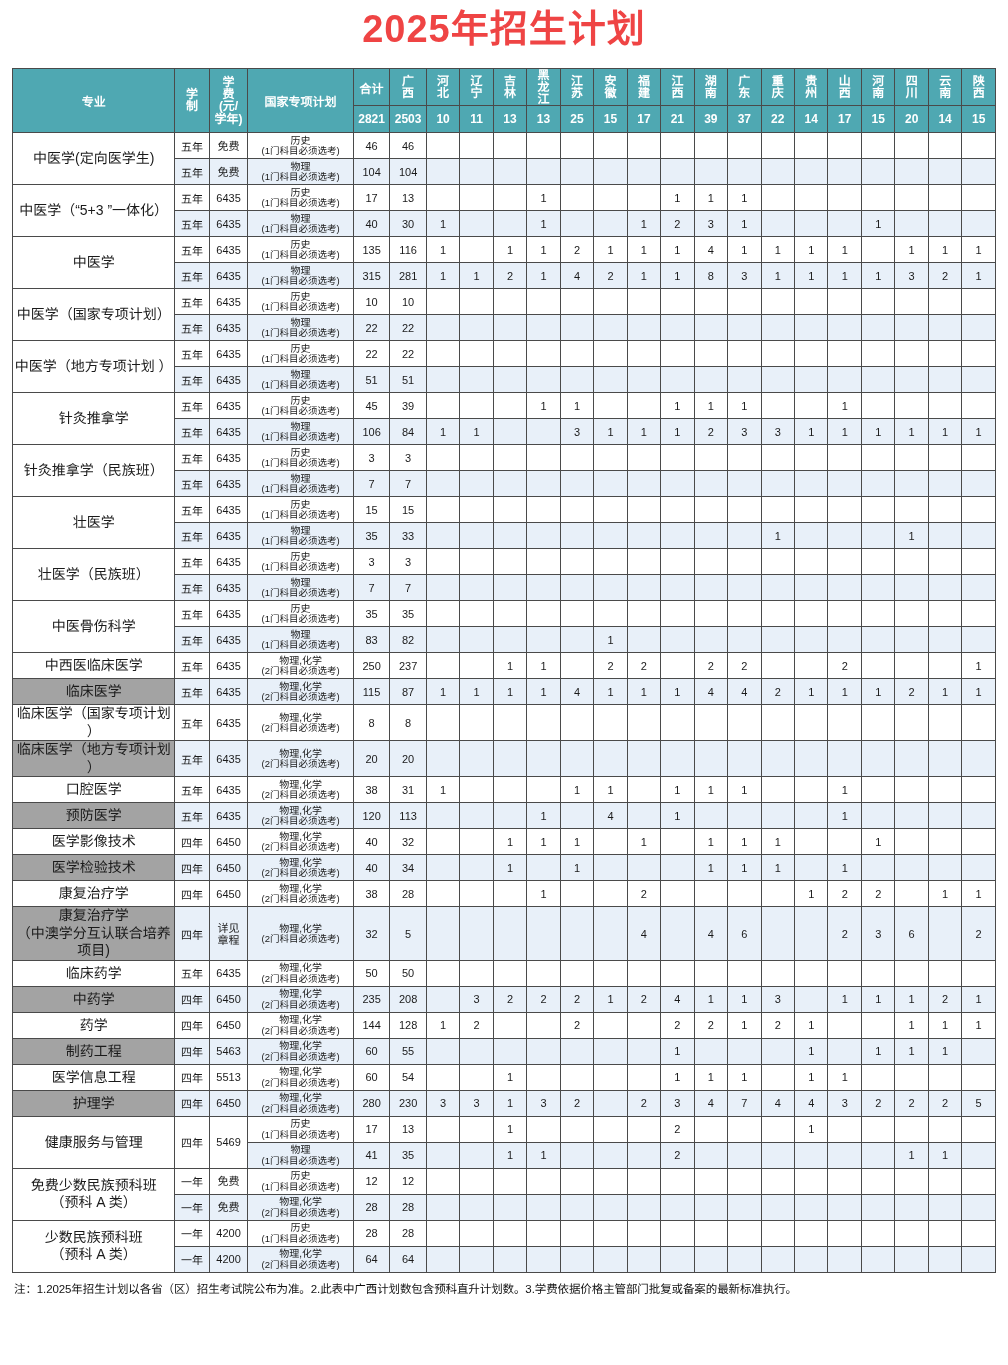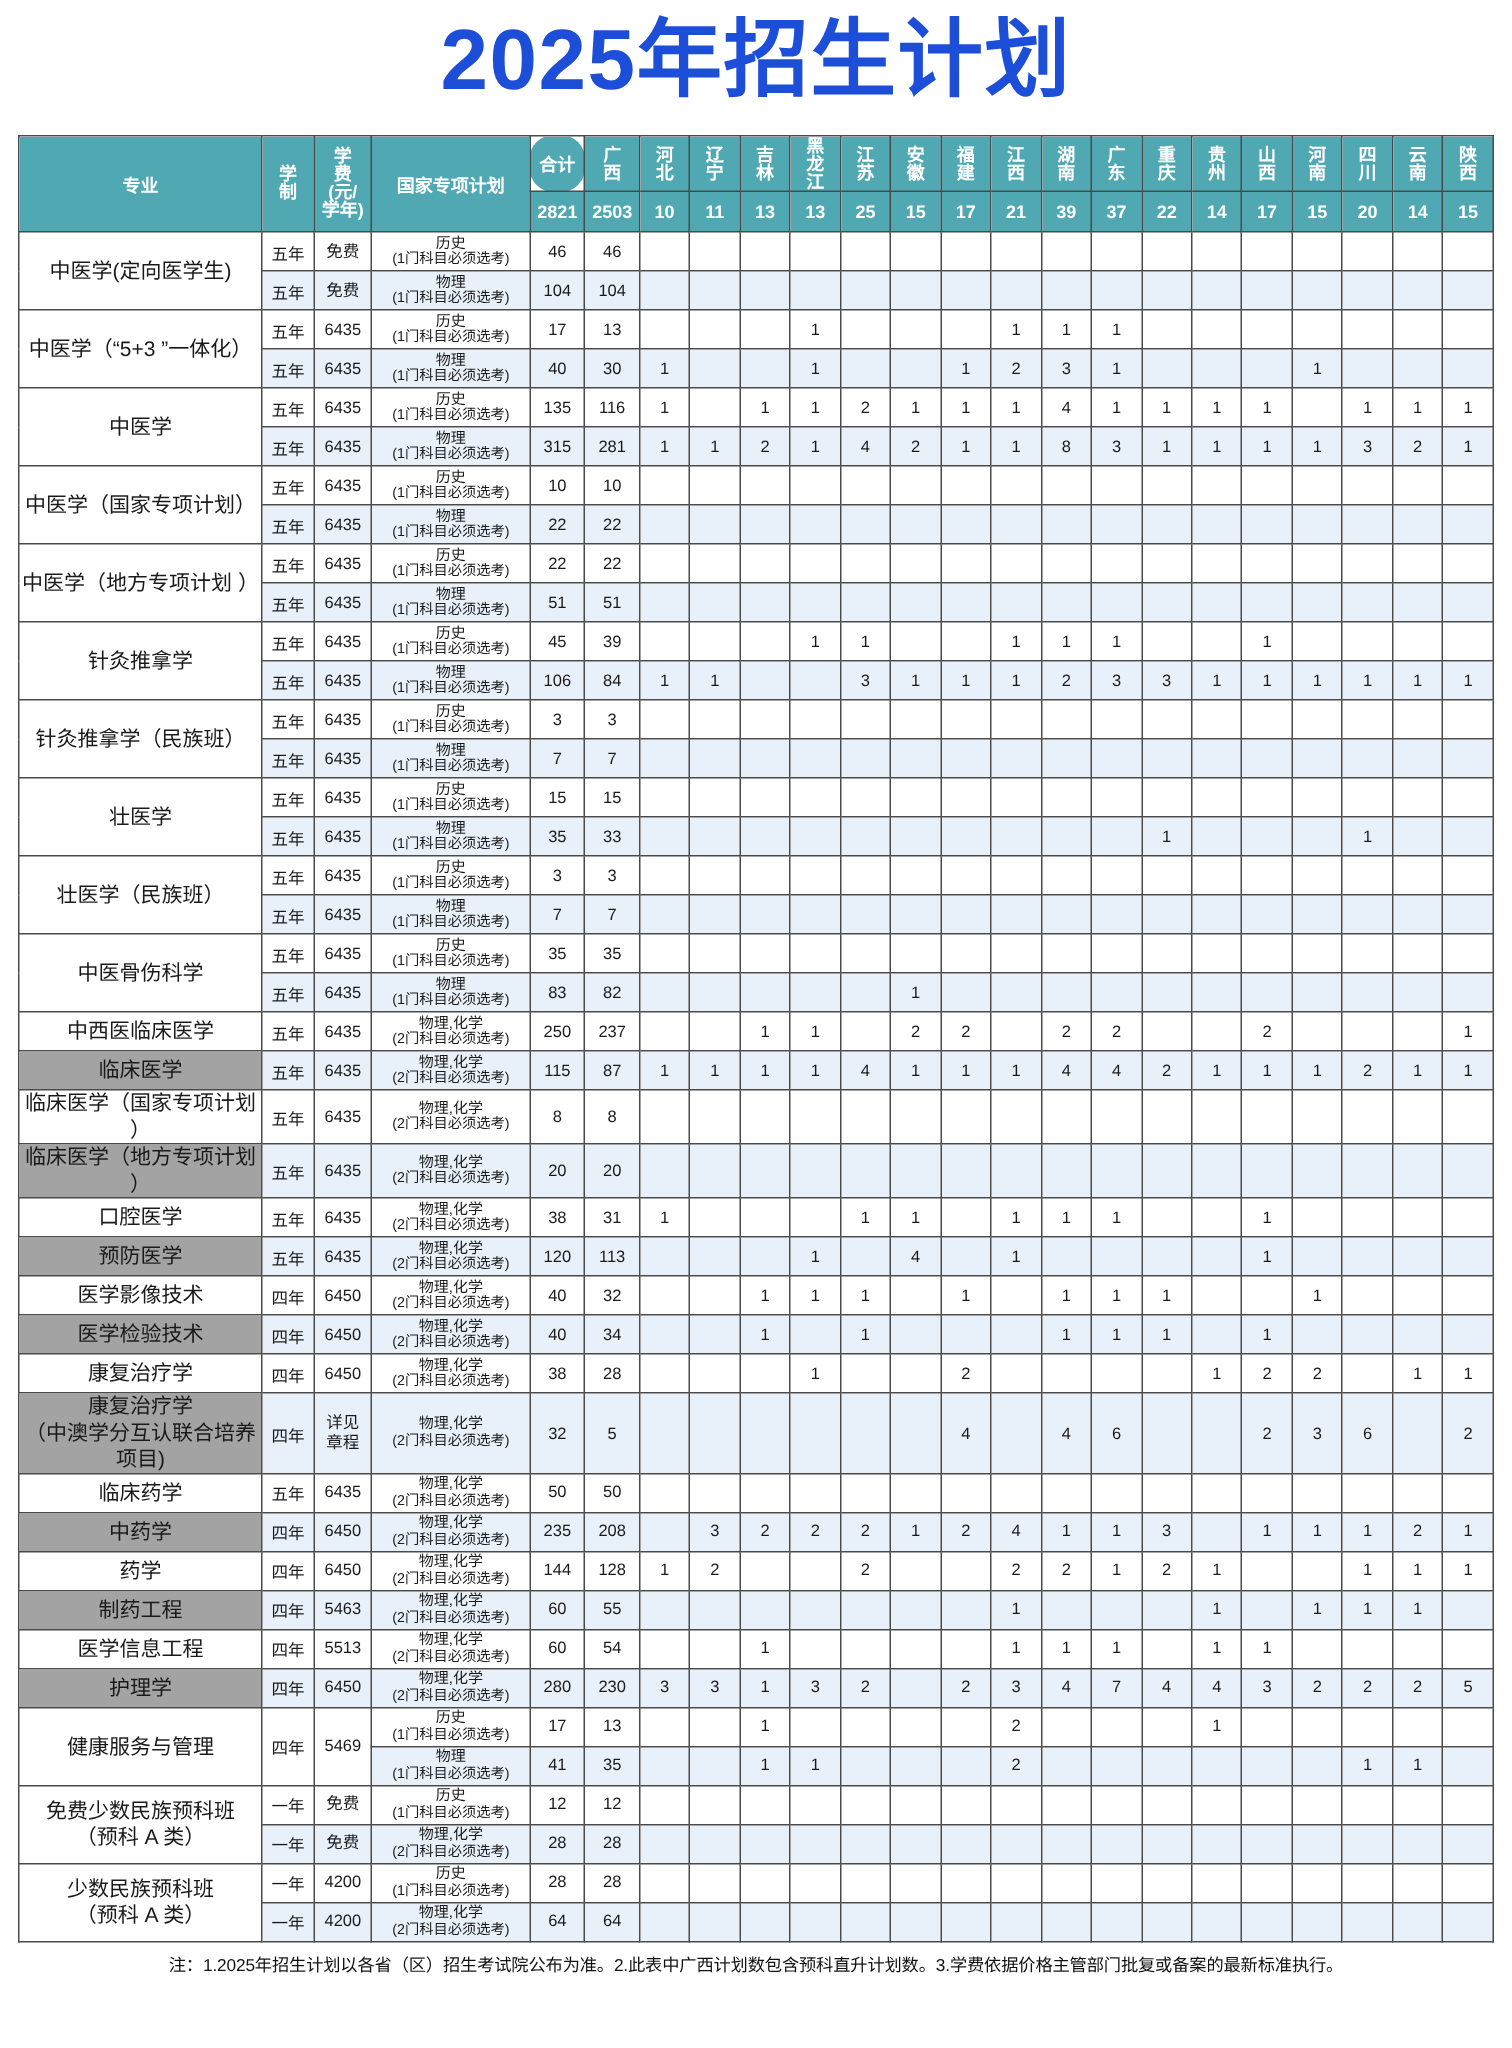--- a/index.html
+++ b/index.html
@@ -18,24 +18,24 @@
   .page {
     width: 1008px;
     height: 1365px;
     box-sizing: border-box;
     position: relative;
   }
 
   
   .main-title {
     text-align: center;
-    font-size: 57px;
+    font-size: 38px;
     font-weight: bold;
     letter-spacing: 1px;
-    color: #1d4ed8;
+    color: #ef4444;
     padding-top: 8px;
     line-height: 1.15;
   }
   .sub-title {
     text-align: center;
     font-size: 24px;
     font-weight: bold;
     color: #5FAFC0;
     margin-top: 14px;
     letter-spacing: 0.5px;
@@ -72,21 +72,21 @@
     line-height: 1.05;
     padding: 2px 0;
   }
   th.h-exam   { font-size: 12px; }
   th.h-prov {
     font-size: 12px;
     line-height: 1.02;
     padding: 1px 0;
     word-break: break-all;
   }
-  th.h-total-top { font-size: 12px; border-radius: 16px; }
+  th.h-total-top { font-size: 12px; }
   th.h-num {
     font-size: 12px;
     font-weight: bold;
     height: 26px;
   }
   .vert {
     display: inline-block;
     width: 1em;
     line-height: 1.02;
     word-break: break-all;
@@ -119,21 +119,20 @@
   col.w-gx    { width: 36px; }
   col.w-prov  { width: 33px; }
 
   
   .footnote {
     margin: 9px 14px 0 14px;
     font-size: 11.5px;
     color: #111111;
     line-height: 1.3;
     letter-spacing: -0.1px;
-    text-align: center;
   }
 </style>
 </head>
 <body>
 
 <div class="page">
 
   <div class="main-title">2025年招生计划</div>
 
   <div class="table-wrap">

